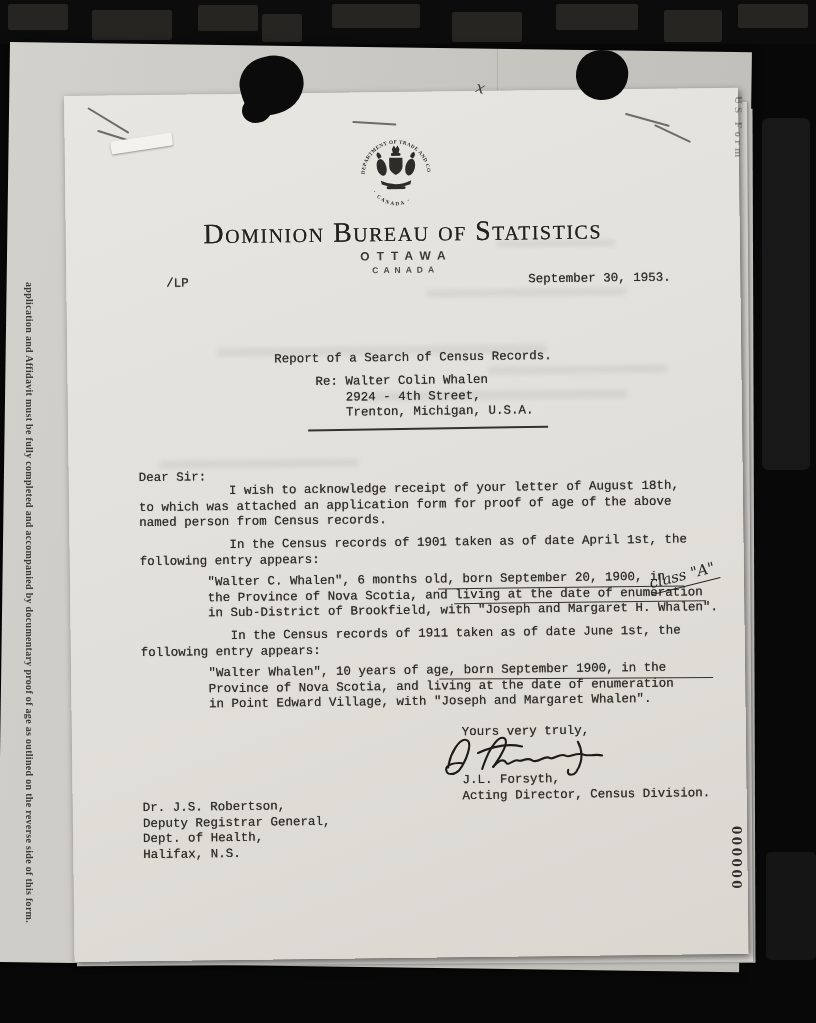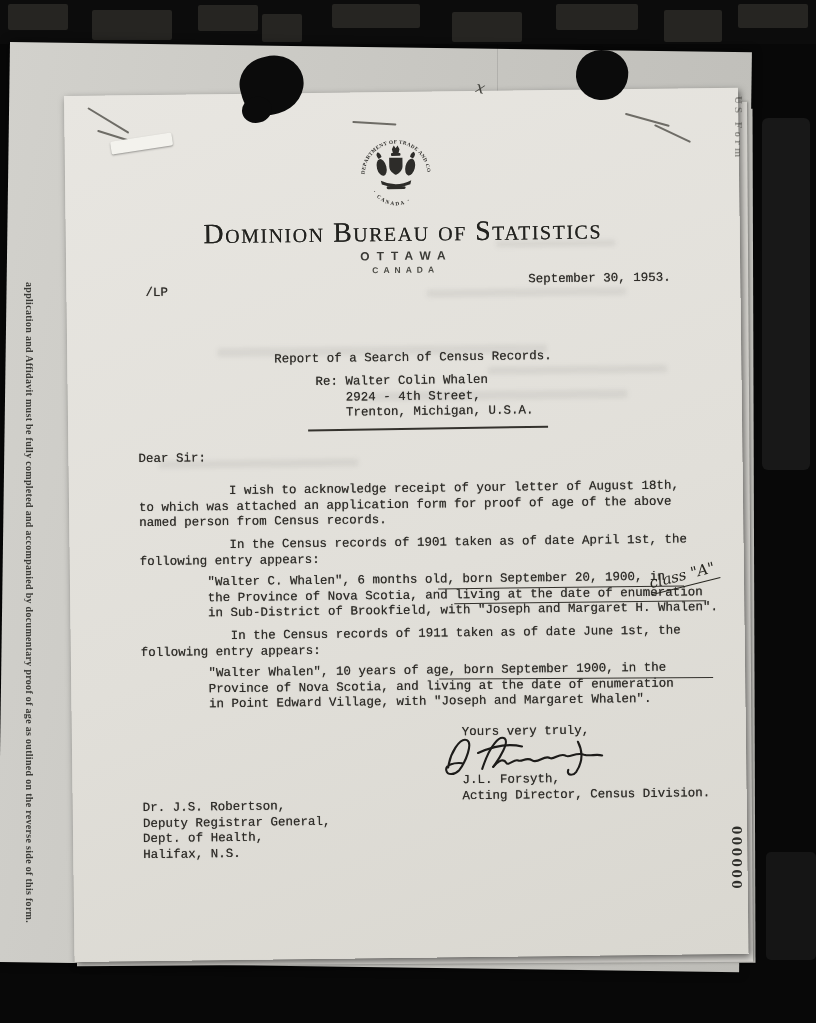--- a/index.html
+++ b/index.html
@@ -63,26 +63,26 @@
   }
   .lh-city{position:absolute;left:0;top:157px;width:674px;text-align:center;
     font-size:12px;letter-spacing:7px;color:#3a3a36;font-weight:bold;text-indent:7px;}
   .lh-country{position:absolute;left:0;top:173px;width:674px;text-align:center;
     font-size:8.5px;letter-spacing:5px;color:#4c4c46;font-weight:bold;text-indent:5px;}
   
   .tw{font-family:"Liberation Mono","DejaVu Sans Mono",monospace;font-size:12.5px;line-height:15.5px;
       color:#2e2c28;text-shadow:0 0 .7px rgba(46,44,40,.75);}
   .tline{white-space:pre;}
   .blk{position:absolute;}
-  .ref{left:79px;top:182px;margin-top:9px;}
+  .ref{left:100px;top:182px;}
   .date{left:462px;top:182px;}
   .subject-title{left:207px;top:259px;}
   .re-block{left:248px;top:282px;}
   .re-underline{position:absolute;left:240px;top:336px;width:240px;height:1.5px;background:#34322d;transform:rotate(-0.2deg);}
-  .salutation{left:70px;top:357px;}
+  .salutation{left:70px;top:376px;}
   .p1{left:70px;top:390px;}
   .p2{left:70px;top:444px;}
   .q1{left:70px;top:481px;}
   .p3{left:70px;top:535px;}
   .q2{left:70px;top:572px;}
   .closing{left:390px;top:634px;}
   .sig-block{left:390px;top:682px;}
   .cc-block{left:70px;top:706px;}
   .uline{position:absolute;height:1.4px;background:#33312c;}
   .u1{left:368px;top:497px;width:246px;}

